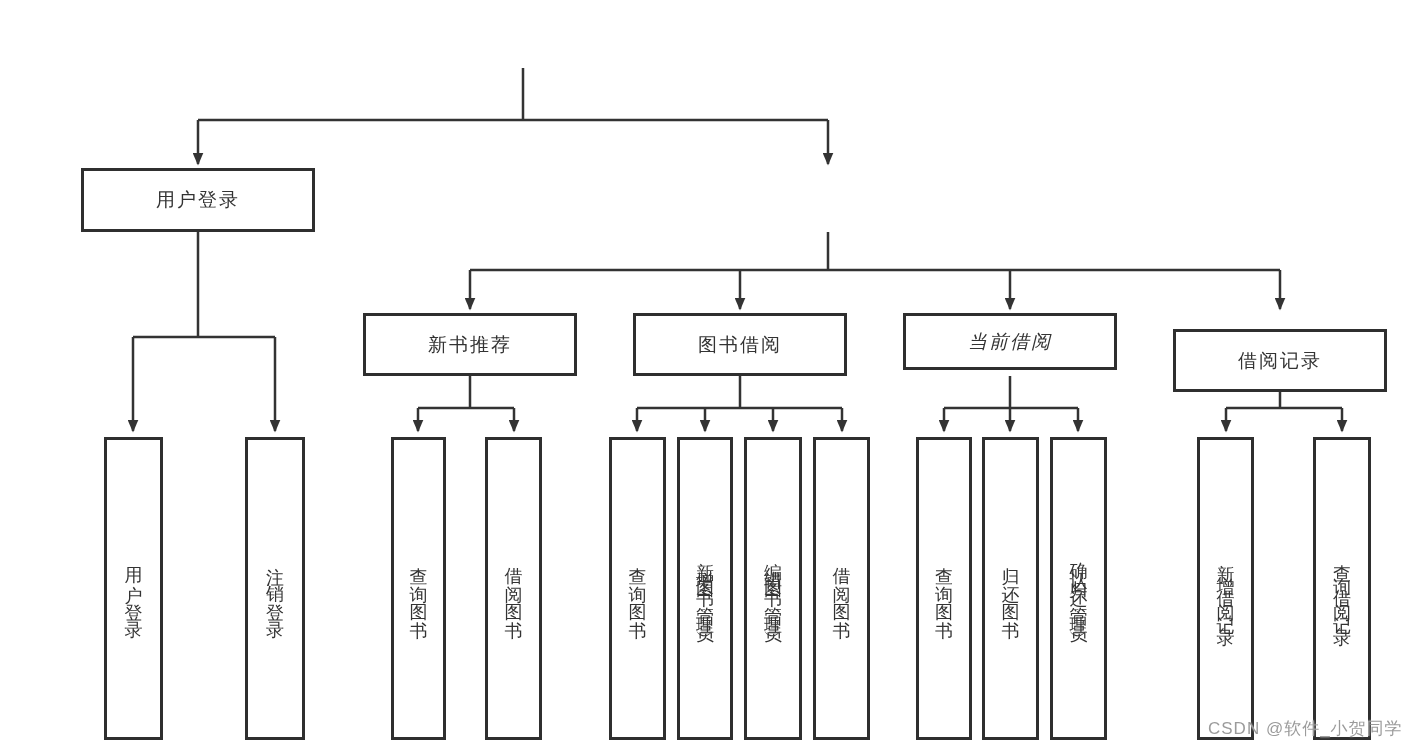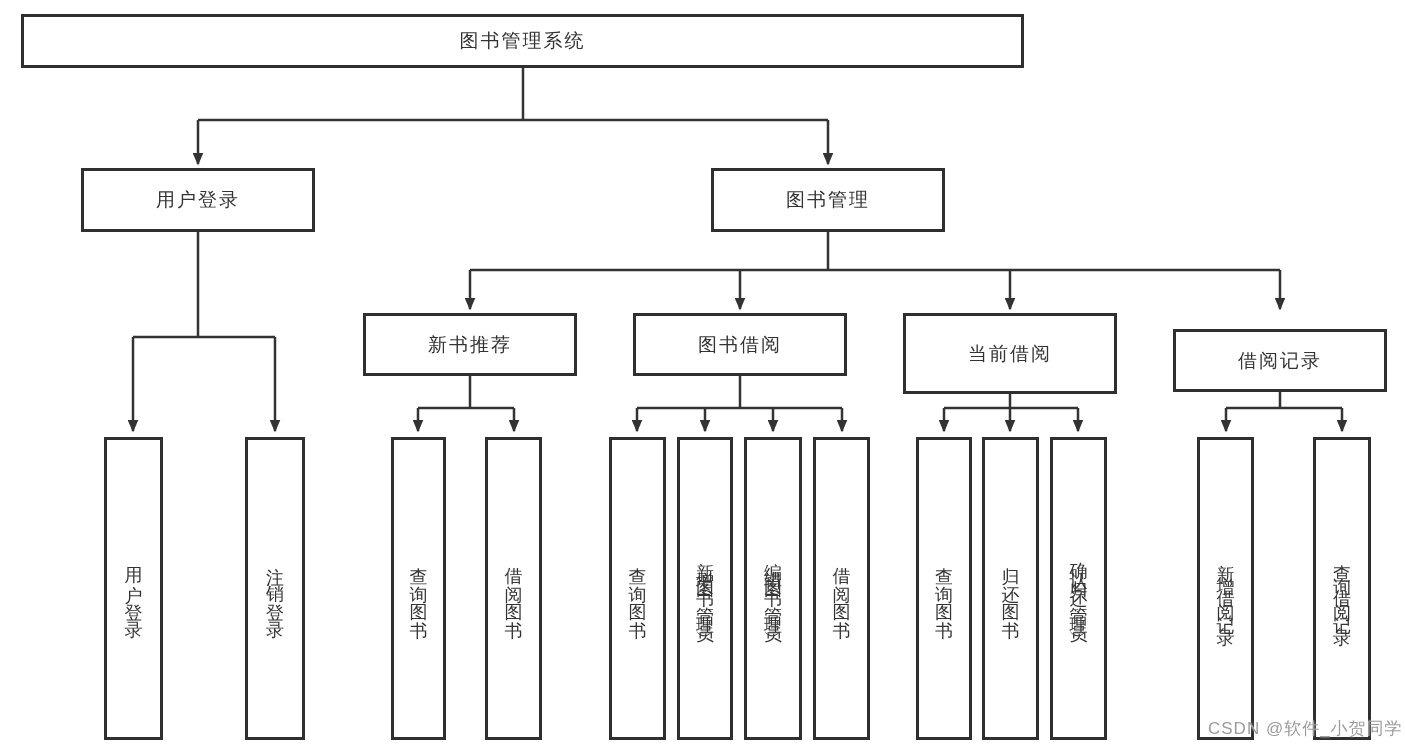--- a/index.html
+++ b/index.html
@@ -62,28 +62,26 @@
       <line x1="773" y1="408" x2="773" y2="431" marker-end="url(#arrow)"></line>
       <line x1="842" y1="408" x2="842" y2="431" marker-end="url(#arrow)"></line>
       <line x1="944" y1="408" x2="944" y2="431" marker-end="url(#arrow)"></line>
       <line x1="1010" y1="408" x2="1010" y2="431" marker-end="url(#arrow)"></line>
       <line x1="1078" y1="408" x2="1078" y2="431" marker-end="url(#arrow)"></line>
       <line x1="1226" y1="408" x2="1226" y2="431" marker-end="url(#arrow)"></line>
       <line x1="1342" y1="408" x2="1342" y2="431" marker-end="url(#arrow)"></line>
     </g>
   </svg>
 
-  <div class="box h-box" style="left:21px;top:14px;width:1003px;height:54px;">图书管理系统</div>
 
   <div class="box h-box" style="left:81px;top:168px;width:234px;height:64px;">用户登录</div>
-  <div class="box h-box" style="left:711px;top:168px;width:234px;height:64px;">图书管理</div>
 
   <div class="box h-box" style="left:633px;top:313px;width:214px;height:63px;">图书借阅</div>
   <div class="box h-box" style="left:363px;top:313px;width:214px;height:63px;">新书推荐</div>
-  <div class="box h-box" style="left:903px;top:313px;width:214px;height:81px;">当前借阅</div>
+  <div class="box h-box" style="left:903px;top:313px;width:214px;height:57px;font-style:italic;">当前借阅</div>
   <div class="box h-box" style="left:1173px;top:313px;width:214px;height:63px;margin-top:16px;">借阅记录</div>
 
   <div class="box v-box ls-s" style="left:104px;top:437px;width:59px;height:303px;">用户登录</div>
   <div class="box v-box ls-s" style="left:245px;top:437px;width:60px;height:303px;">注销登录</div>
 
   <div class="box v-box ls-s" style="left:391px;top:437px;width:55px;height:303px;">查询图书</div>
   <div class="box v-box ls-s" style="left:485px;top:437px;width:57px;height:303px;">借阅图书</div>
 
   <div class="box v-box ls-s" style="left:609px;top:437px;width:57px;height:303px;">查询图书</div>
   <div class="box v-box ls-l" style="left:677px;top:437px;width:56px;height:303px;">新增图书（管理员）</div>

